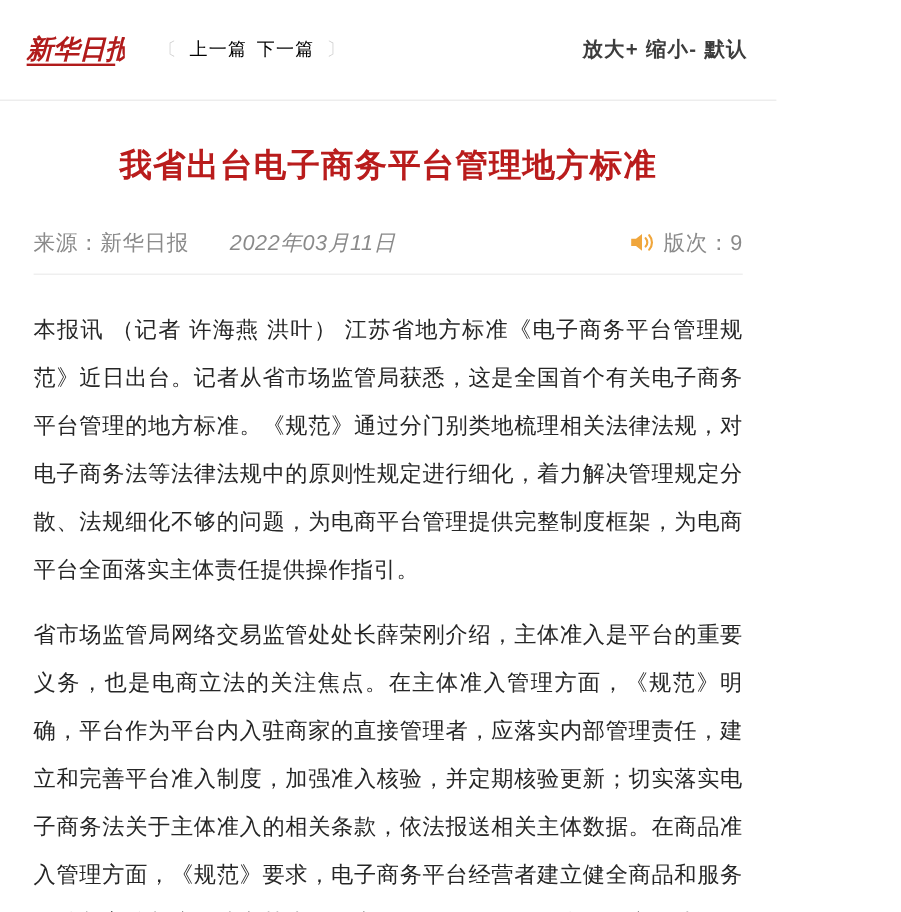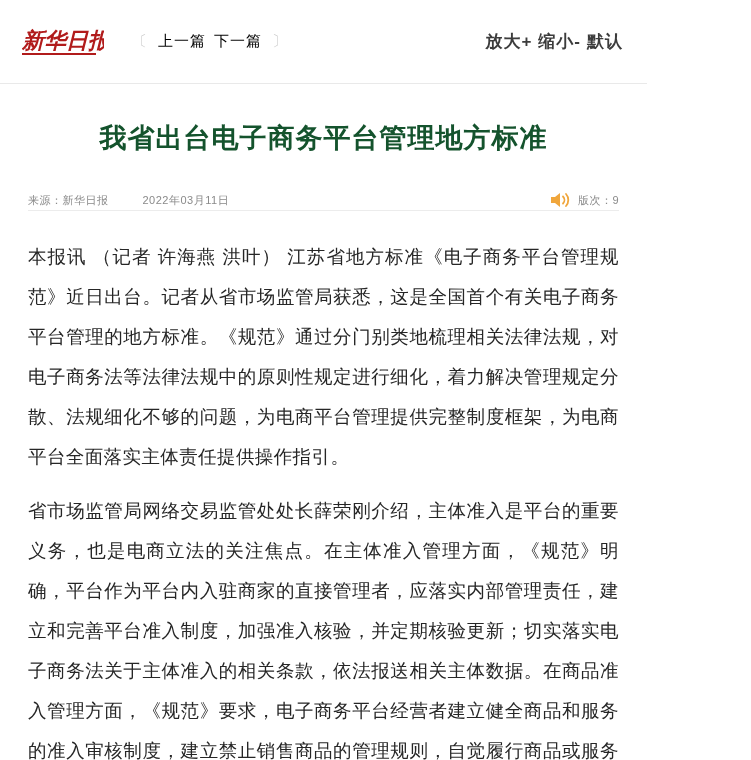--- a/index.html
+++ b/index.html
@@ -71,40 +71,40 @@
   .zoom-btn { cursor: pointer; white-space: nowrap; }
 
   
   .article {
     padding: 0 28px;
     box-sizing: border-box;
   }
   .headline {
     font-size: 27px;
     font-weight: bold;
-    color: #14532d;
+    color: #b91c1c;
     letter-spacing: 1px;
     text-align: center;
     margin: 36px 0 0 0;
     line-height: 1.35;
     font-family: "Liberation Sans", "DejaVu Sans", sans-serif;
   }
 
   .meta-row {
     position: relative;
     display: flex;
     align-items: center;
     margin-top: 34px;
-    padding-bottom: 0;
+    padding-bottom: 14px;
     border-bottom: 1px solid #ececec;
-    font-size: 11px;
+    font-size: 18px;
     color: #8a8a8a;
   }
   .meta-source { margin-right: 34px; letter-spacing: 0.5px; }
-  .meta-date { letter-spacing: 0.5px; }
+  .meta-date { letter-spacing: 0.5px; font-style: italic; }
   .meta-right {
     margin-left: auto;
     display: flex;
     align-items: center;
     gap: 7px;
   }
   .speaker-icon { display: block; }
   .meta-edition { color: #8a8a8a; letter-spacing: 0.5px; }
 
   .body-text {

